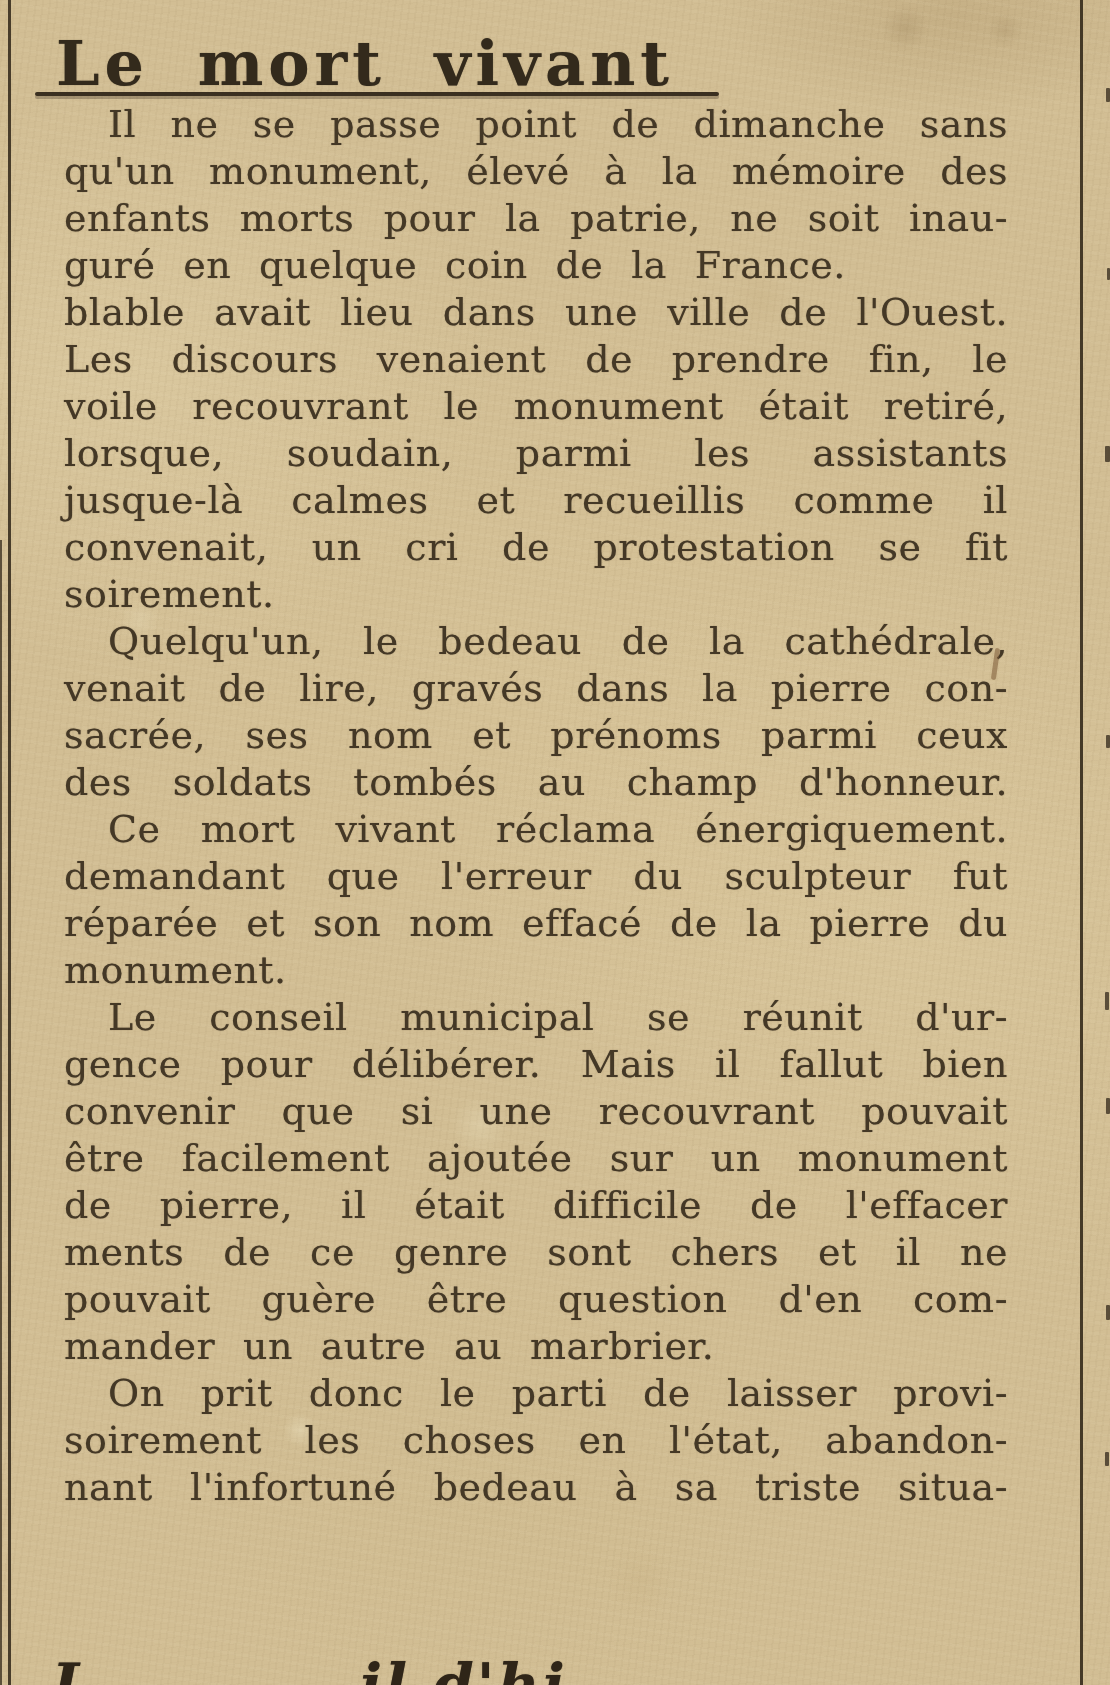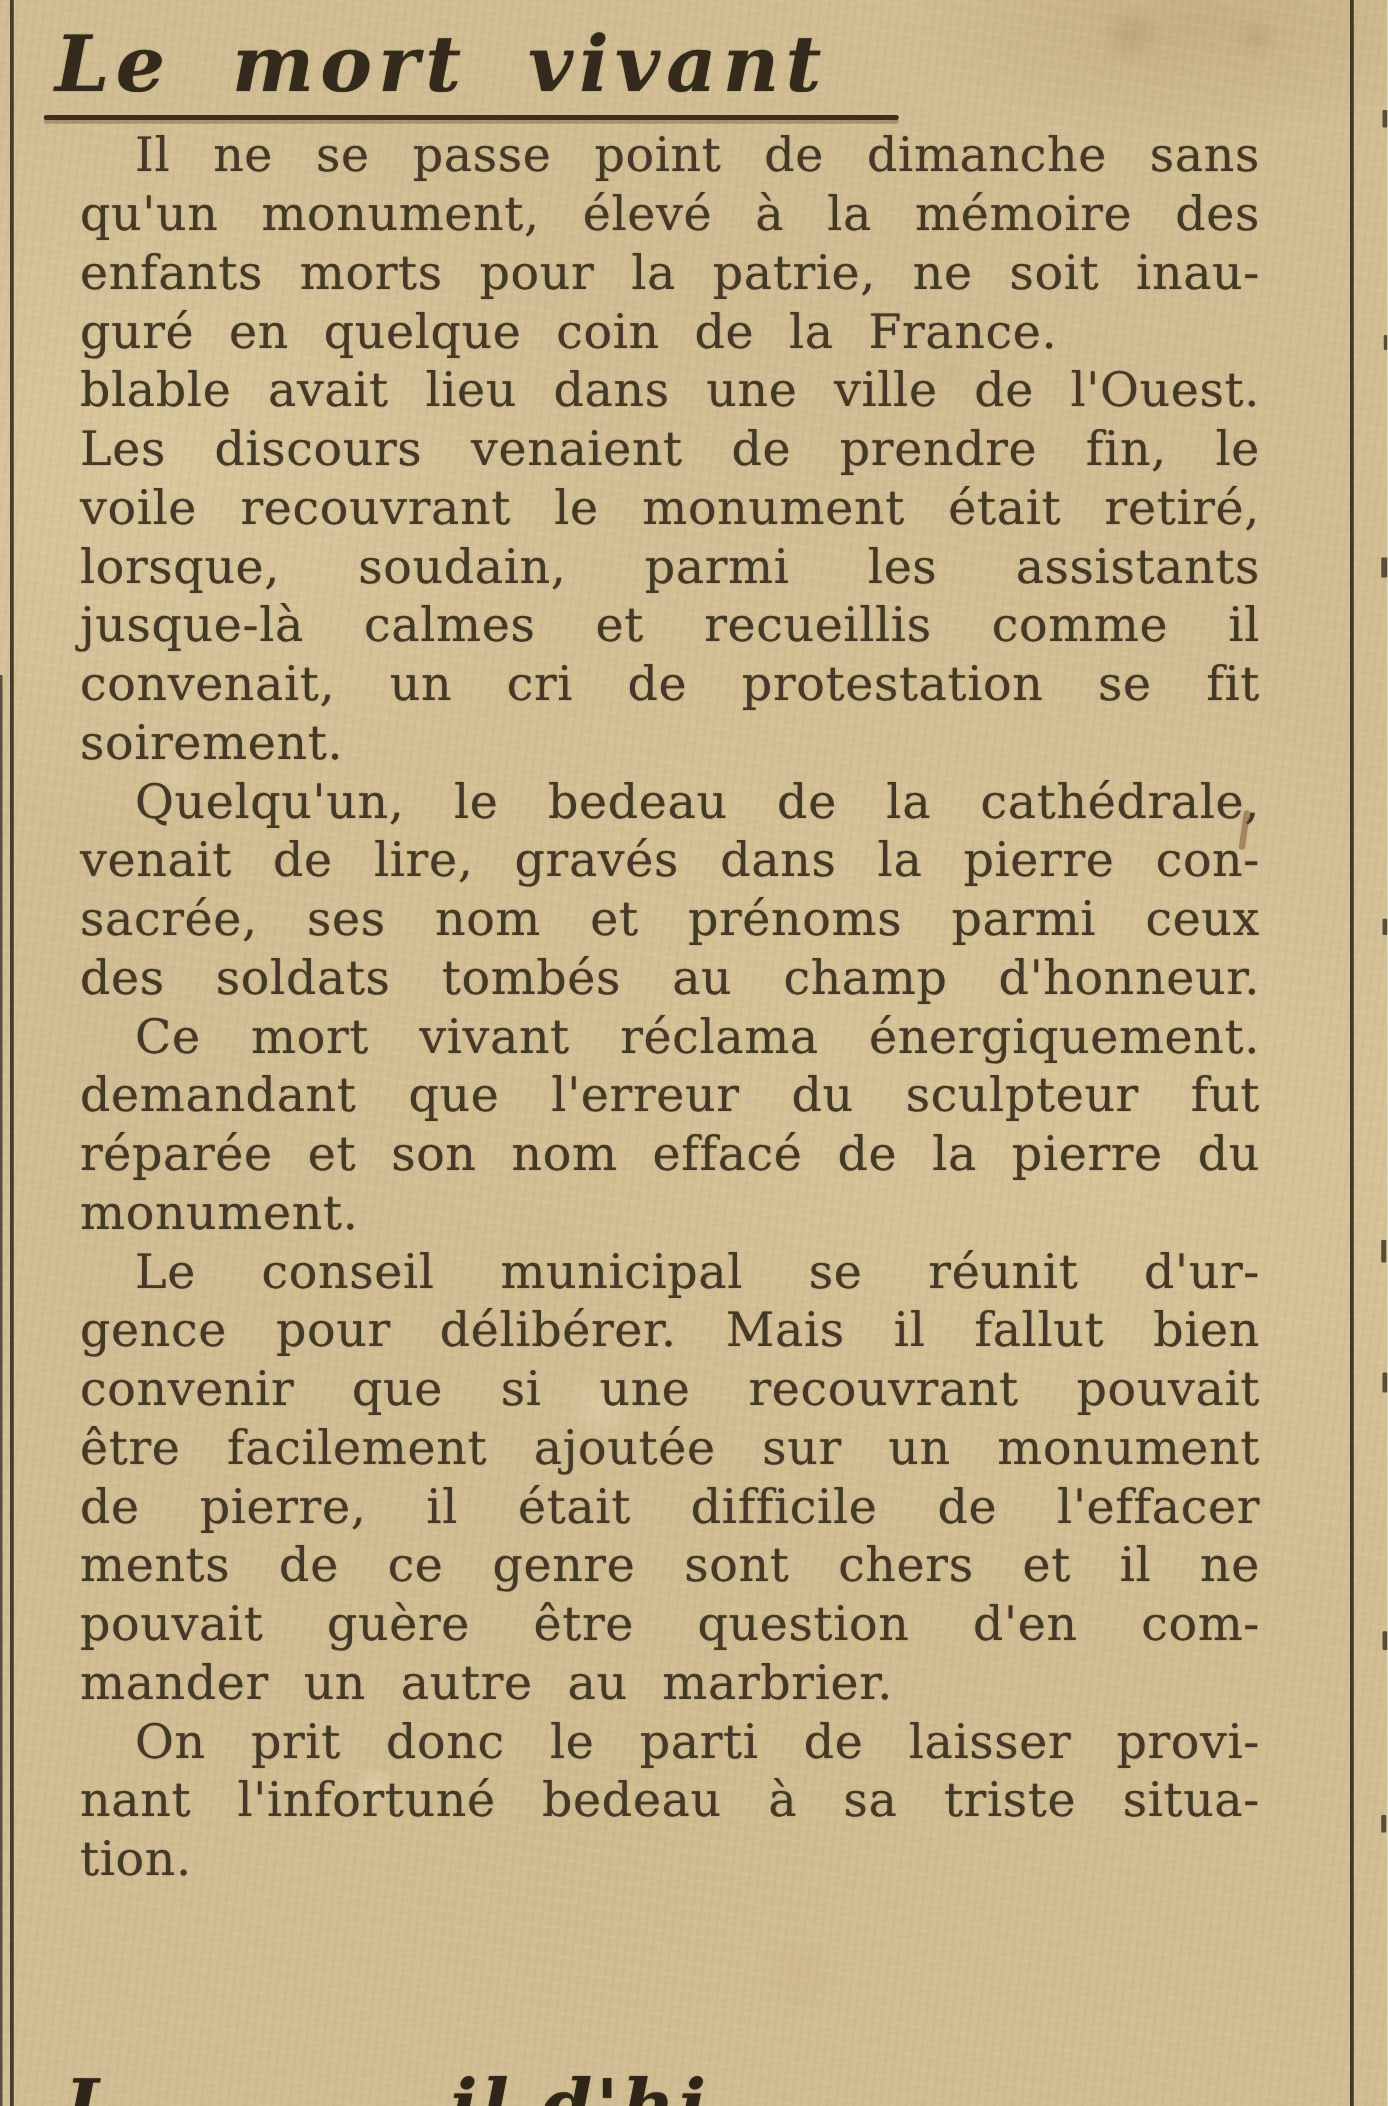--- a/index.html
+++ b/index.html
@@ -38,22 +38,22 @@
   }
   
   .rule-v { position: absolute; background: #342a1b; }
   .rule-left   { left: 8px;  top: 0; height: 1685px; width: 3px; opacity: .88; }
   .rule-left2  { left: 0;    top: 540px; height: 1145px; width: 2px; opacity: .75; }
   .rule-right  { left: 1080px; top: 0; height: 1685px; width: 3px; opacity: .9; }
   
   .edge-speck { position: absolute; background: #3c3122; border-radius: 1px; opacity: .8; }
 
   .title {
-    position: absolute; left: 40px; top: 12px; margin: 4px;
-    font-style: italic; font-weight: 700;
+    position: absolute; left: 40px; top: 12px; margin: 16px;
+    font-weight: 700;
     font-size: 62px; line-height: 72px;
     letter-spacing: 5px; word-spacing: 22px;
     color: #332a1c;
     text-shadow: 0 0 1px rgba(51,42,28,0.55);
   }
   .title-rule {
     position: absolute; left: 35px; top: 92px; width: 684px; height: 4px;
     background: #3a2f20;
     box-shadow: 0 3px 0 rgba(58,47,32,0.30);
     border-radius: 2px;
@@ -131,22 +131,22 @@
       <div class="line last">monument.</div>
       <div class="line indent">Le conseil municipal se réunit d'ur-</div>
       <div class="line">gence pour délibérer. Mais il fallut bien</div>
       <div class="line">convenir que si une recouvrant pouvait</div>
       <div class="line">être facilement ajoutée sur un monument</div>
       <div class="line">de pierre, il était difficile de l'effacer</div>
       <div class="line">ments de ce genre sont chers et il ne</div>
       <div class="line">pouvait guère être question d'en com-</div>
       <div class="line last">mander un autre au marbrier.</div>
       <div class="line indent">On prit donc le parti de laisser provi-</div>
+      <div class="line">soirement les choses en l'état, abandon-</div>
       <div class="line">nant l'infortuné bedeau à sa triste situa-</div>
-      <div class="line last">tion.</div>
     </div>
 
   <div class="thread"></div>
 
   <div class="next-title">
     <span class="frag frag-a">L</span>
     <span class="frag frag-b">il d'hi</span>
   </div>
 </div>
 

